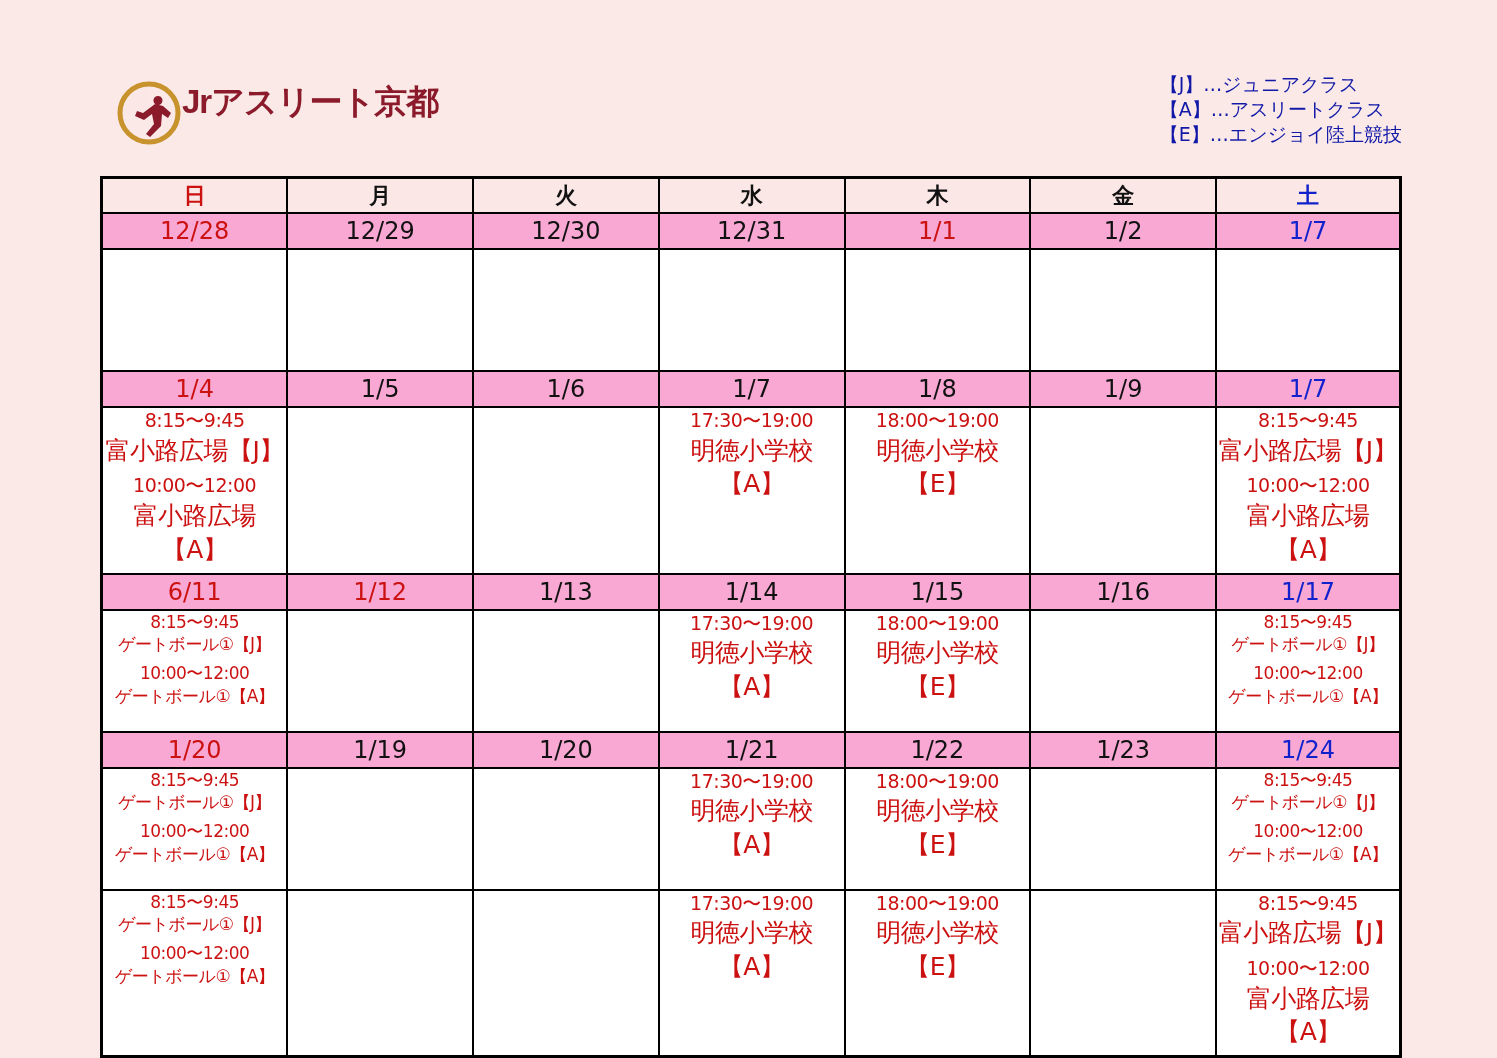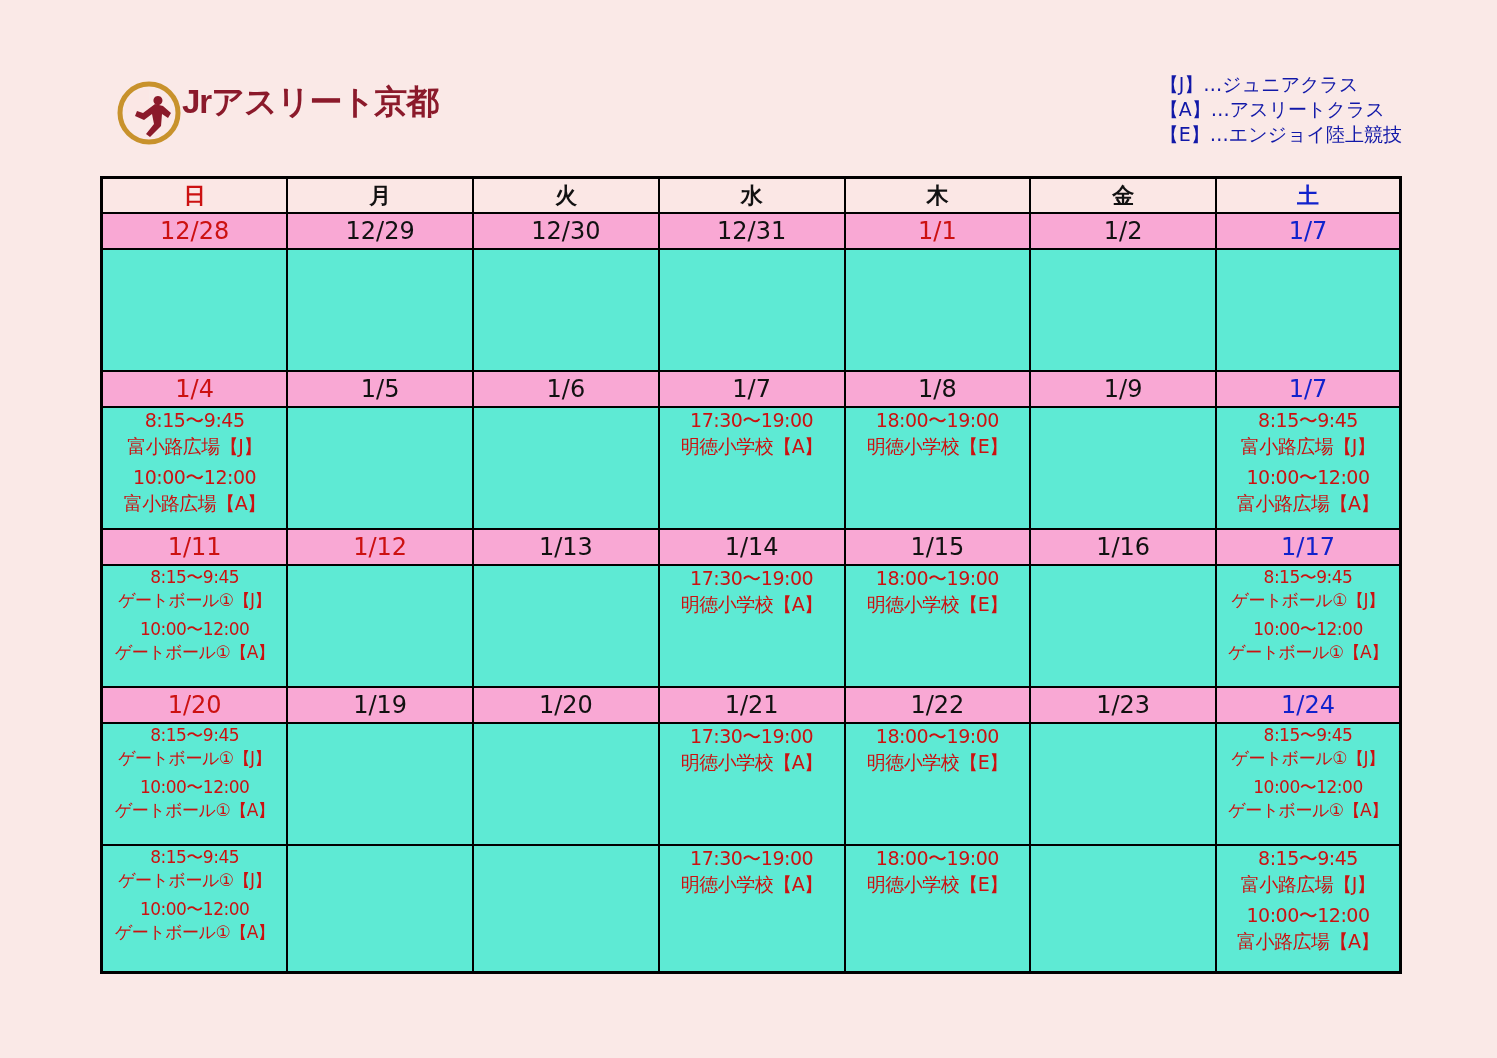--- a/index.html
+++ b/index.html
@@ -107,38 +107,38 @@
     letter-spacing: 0px;
     line-height: 1;
     background: #f9a8d4;
   }
   .datecell.red { color: #cc1111; }
   .datecell.blue { color: #1122cc; }
 
   .eventcell {
     height: 120px;
     vertical-align: top;
-    background: #5eead4;
+    background: #ffffff;
     padding: 6px 4px 4px 4px;
   }
   .eventcell.tall {
     height: 125px;
   }
   .ev {
     text-align: center;
     line-height: 1.35;
     margin-bottom: 6px;
   }
   .ev .time {
     font-size: 19px;
     font-family: "DejaVu Sans", sans-serif;
     letter-spacing: -0.5px;
   }
   .ev .place {
-    font-size: 19px;
+    font-size: 25px;
     font-family: "DejaVu Sans", sans-serif;
     letter-spacing: -0.5px;
   }
   .ev.red .time, .ev.red .place { color: #cc1111; }
   .ev.small .time, .ev.small .place { font-size: 17px; }
 </style>
 </head>
 <body>
 
 <div class="page">
@@ -249,21 +249,21 @@
             <div class="place">富小路広場【J】</div>
           </div>
           <div class="ev red">
             <div class="time">10:00〜12:00</div>
             <div class="place">富小路広場【A】</div>
           </div>
         </td>
       </tr>
 
       <tr>
-        <td class="datecell red">1/11</td>
+        <td class="datecell red">6/11</td>
         <td class="datecell red">1/12</td>
         <td class="datecell">1/13</td>
         <td class="datecell">1/14</td>
         <td class="datecell">1/15</td>
         <td class="datecell">1/16</td>
         <td class="datecell blue">1/17</td>
       </tr>
       <tr>
         <td class="eventcell">
           <div class="ev red small">

